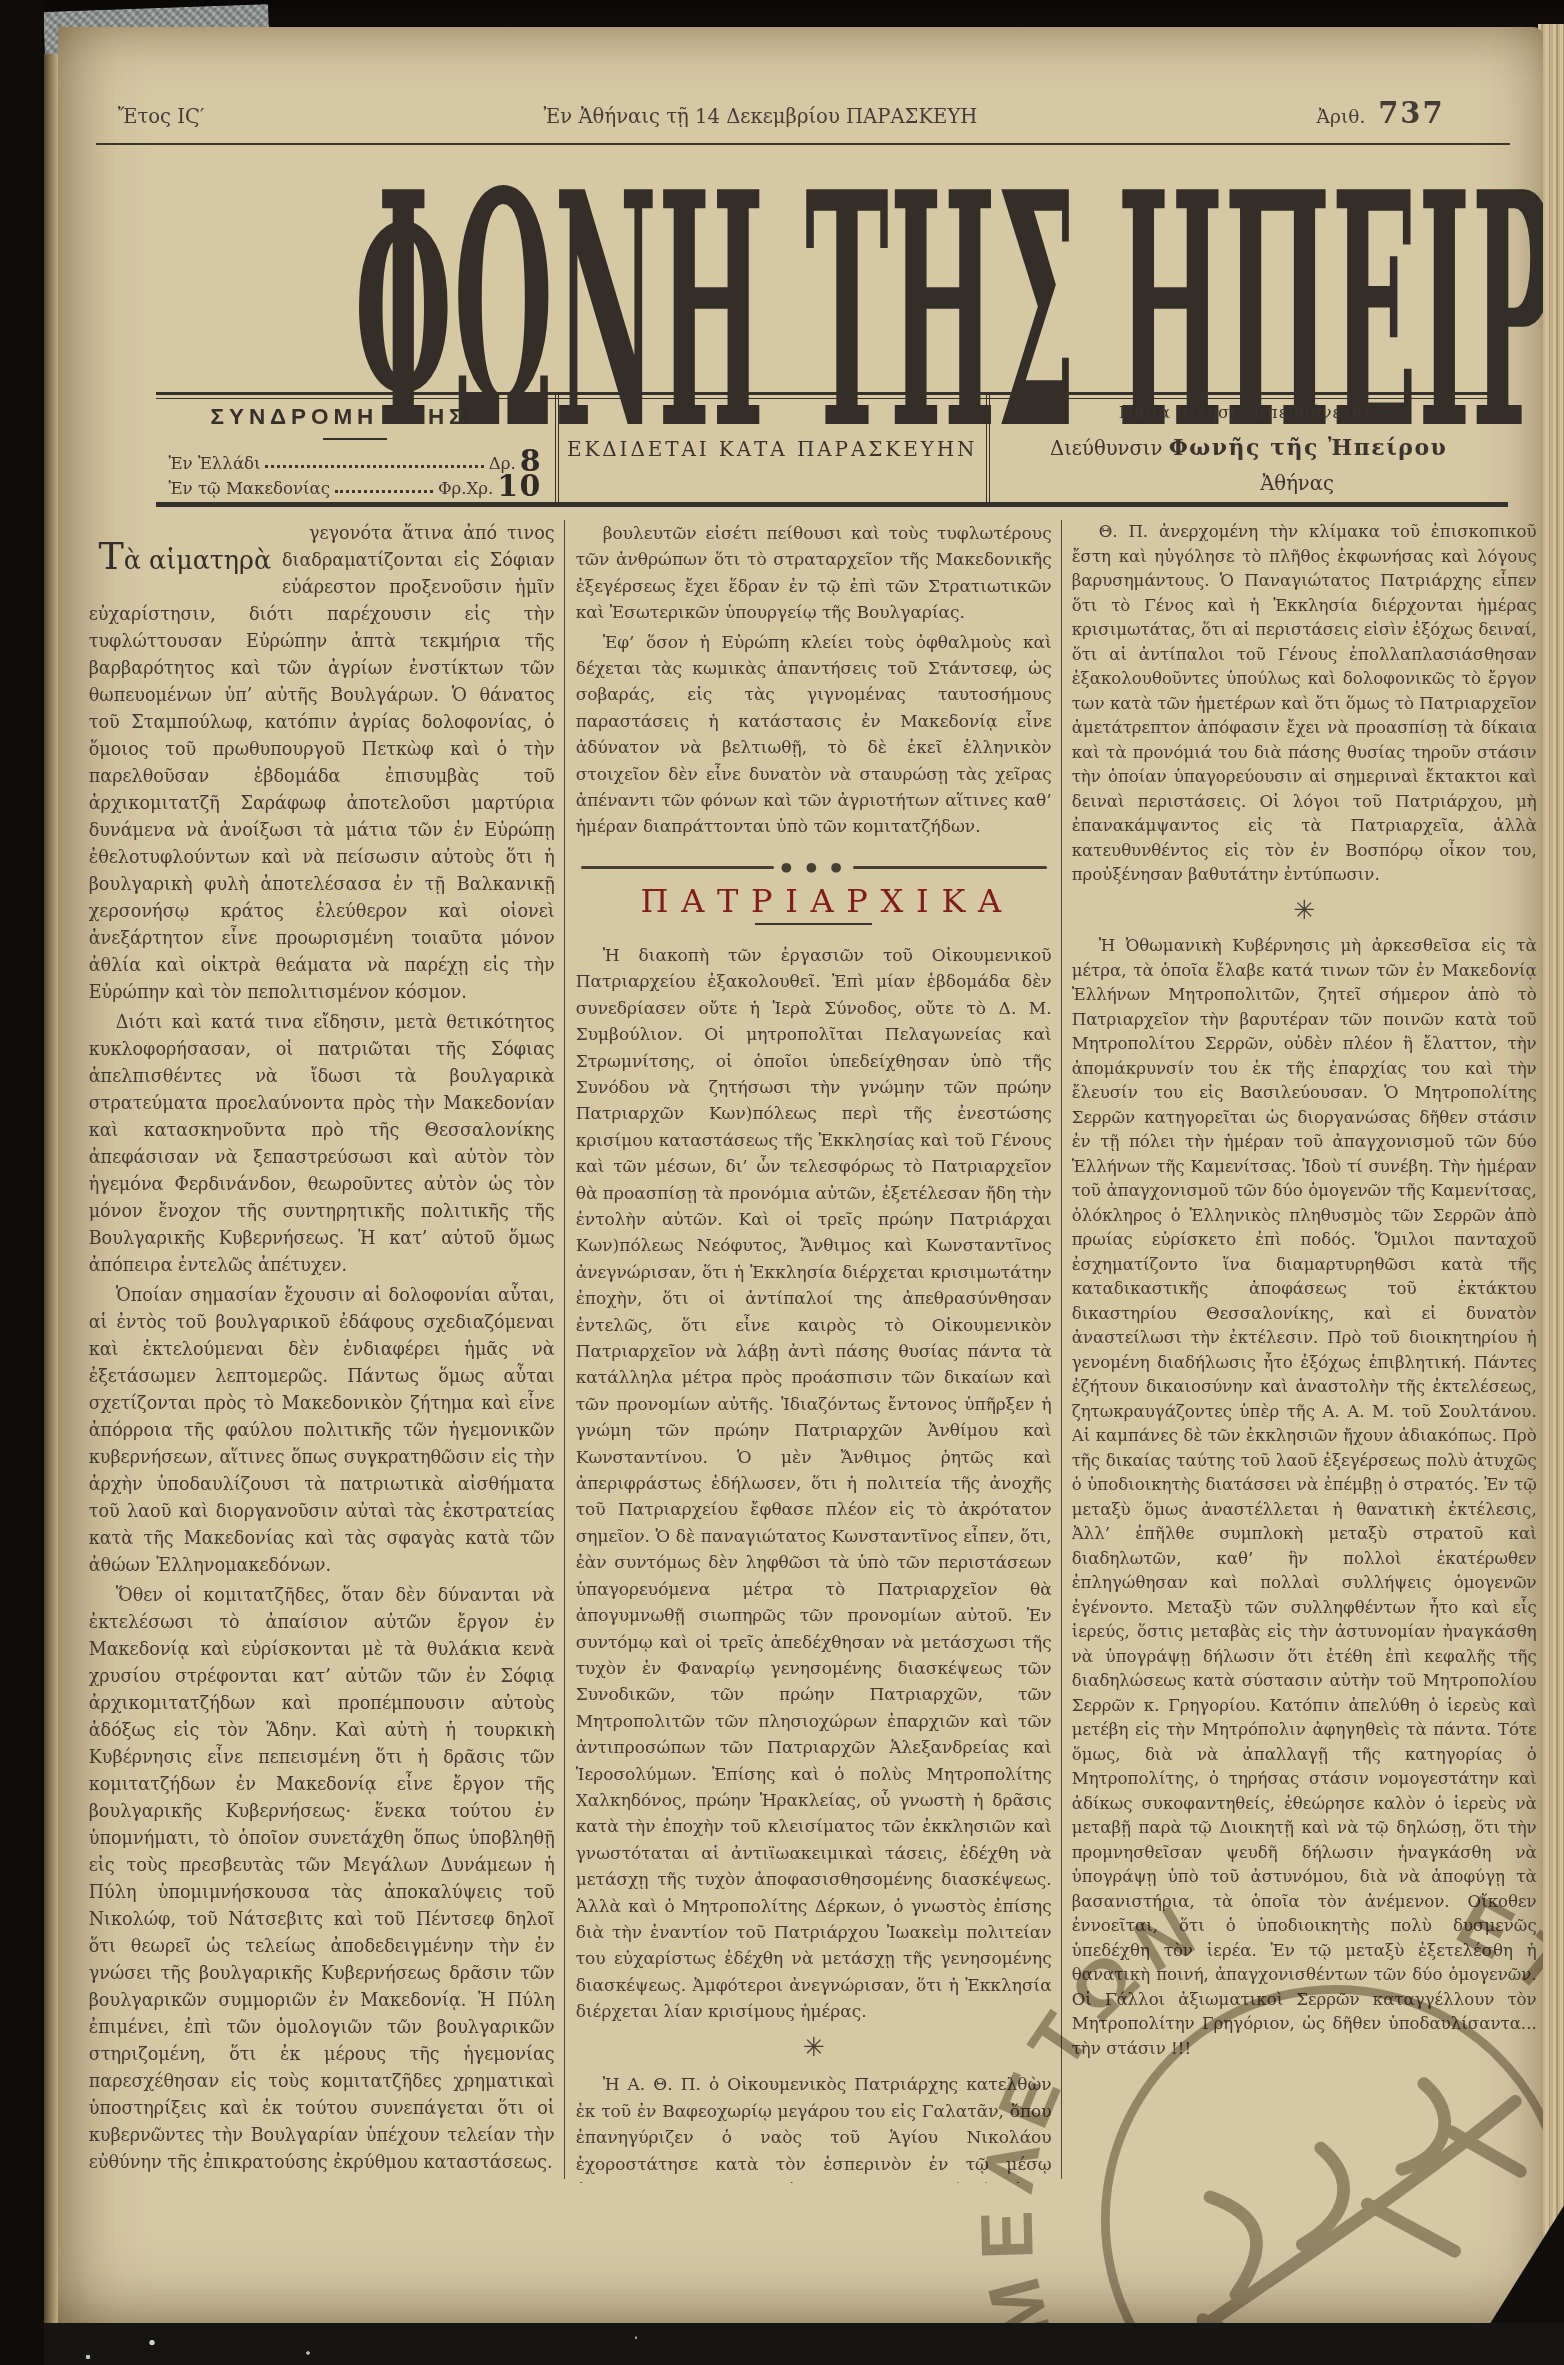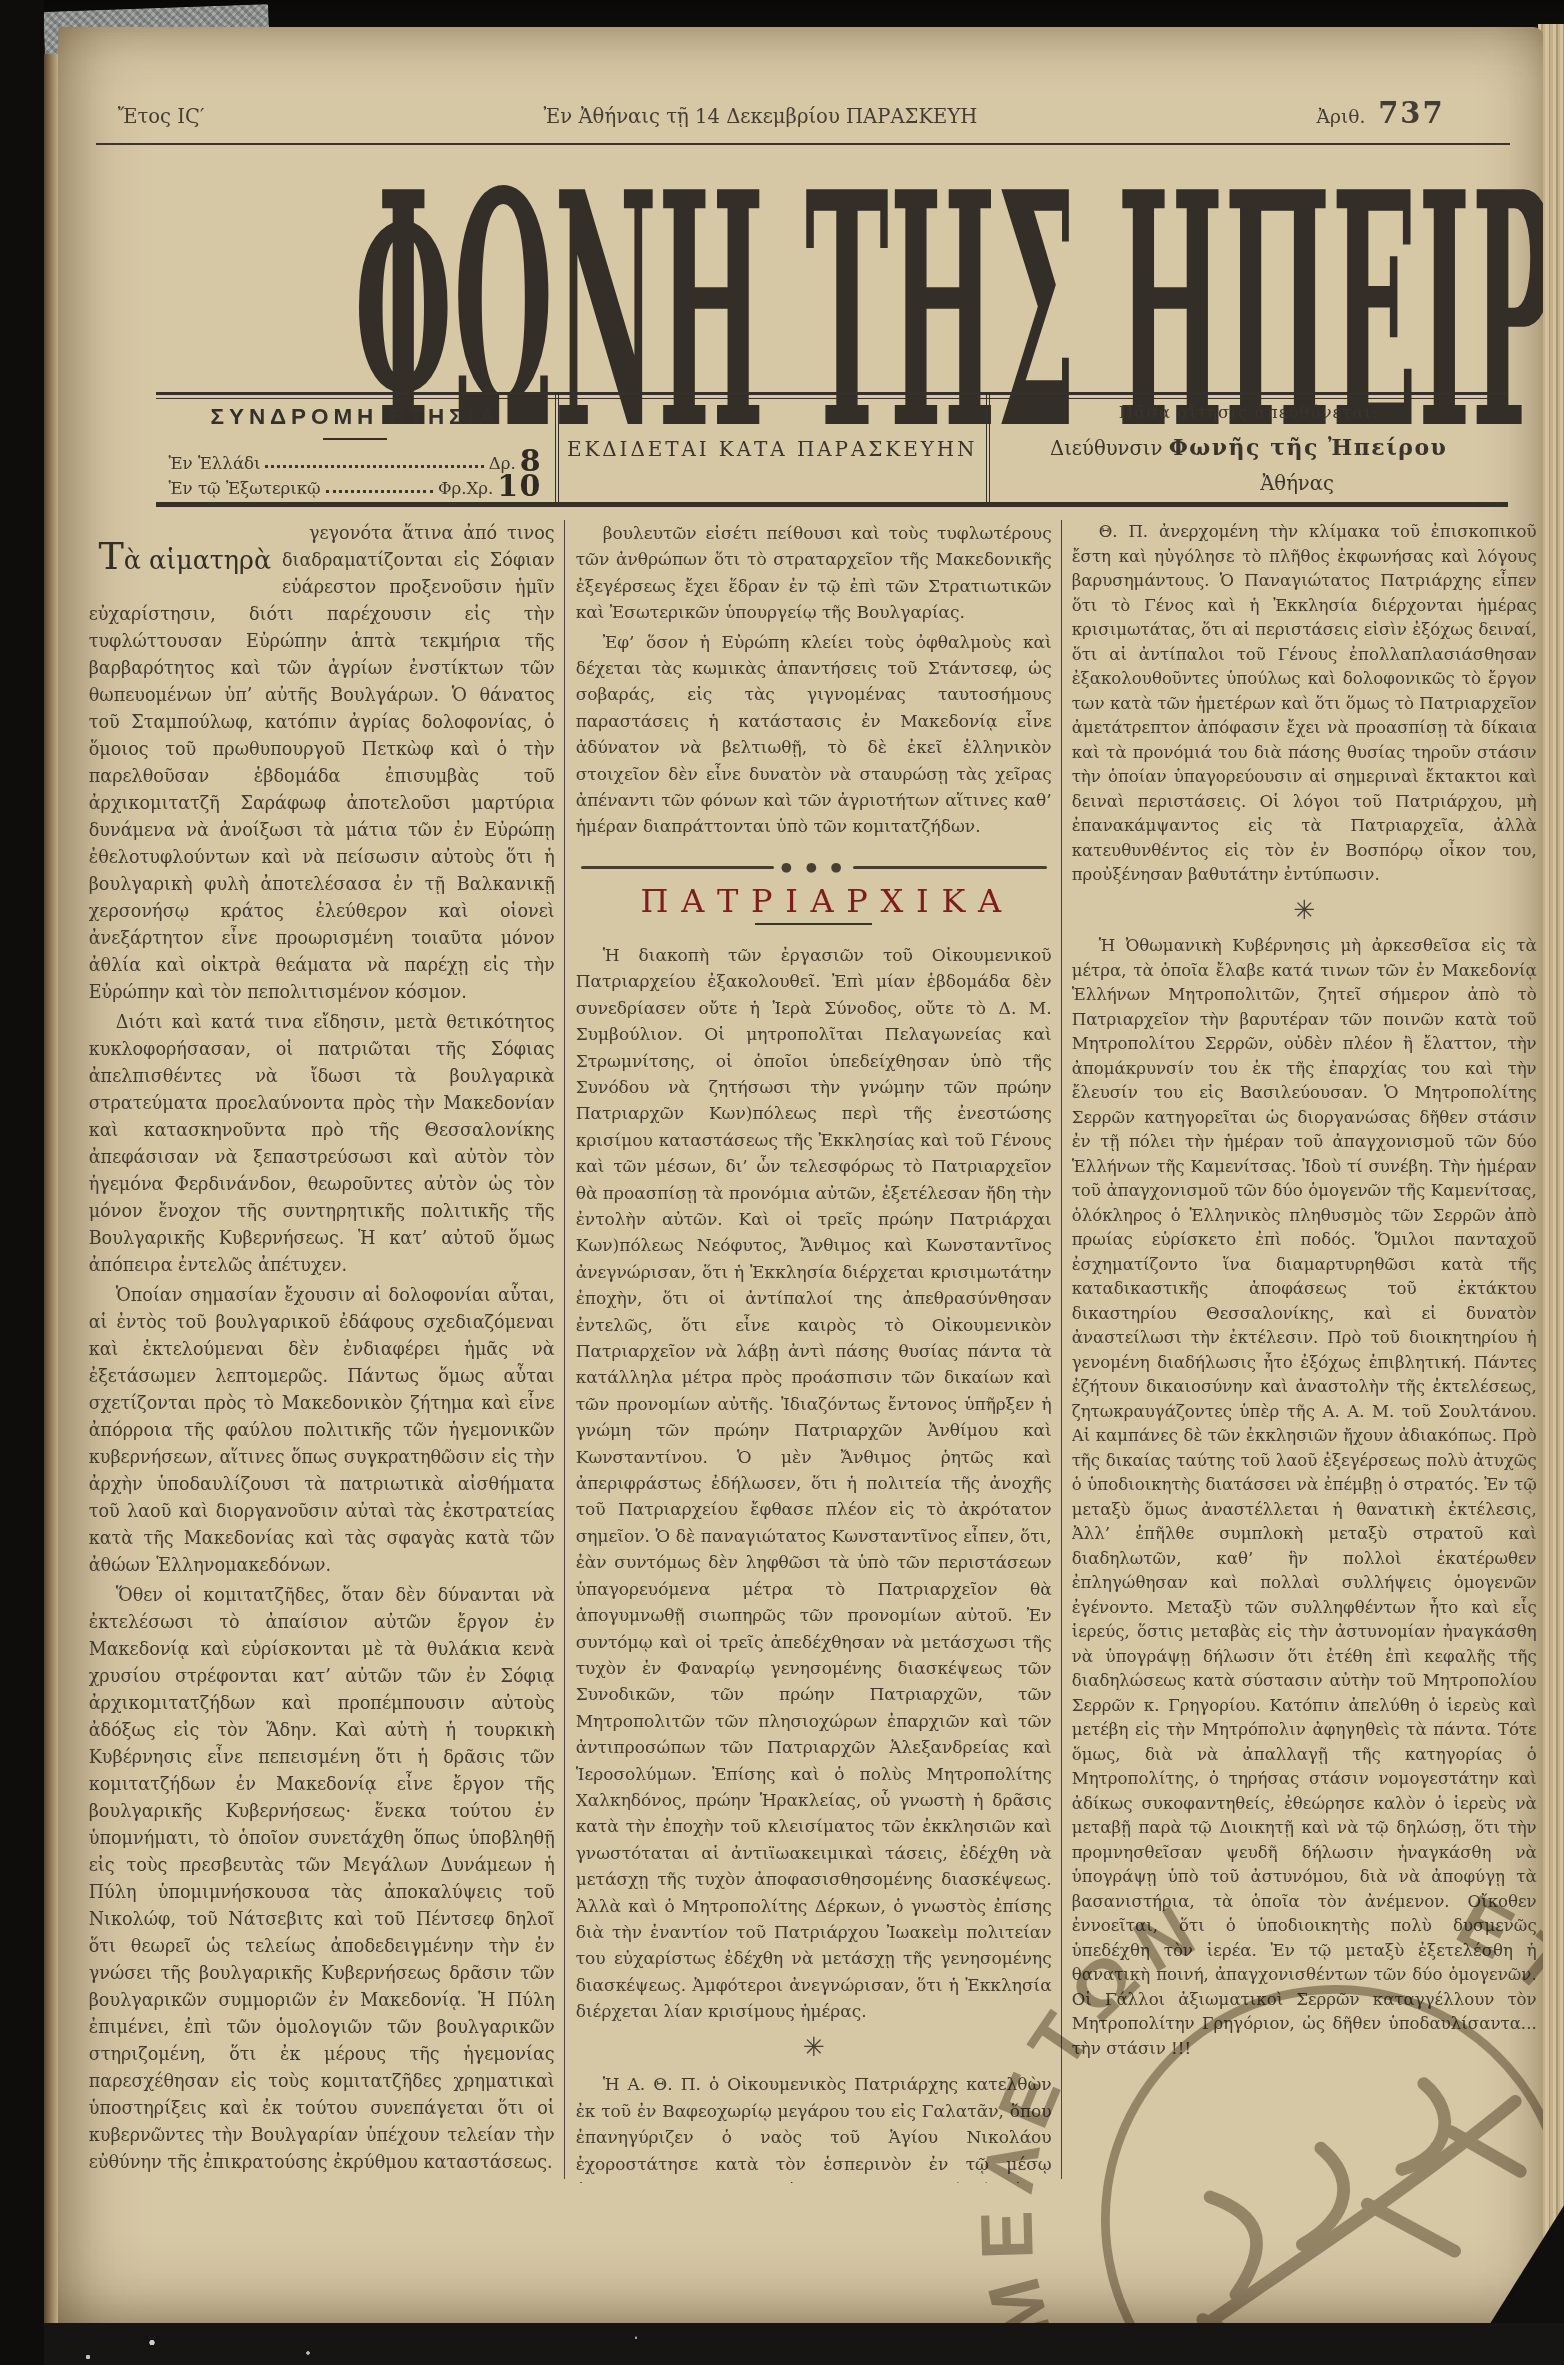--- a/index.html
+++ b/index.html
@@ -124,21 +124,21 @@
       <div class="cell cell-sub">
         <div class="sub-title">ΣΥΝΔΡΟΜΗ ΕΤΗΣΙΑ</div>
         <div class="sub-rule"></div>
         <div class="sub-row">
           <span>Ἐν Ἑλλάδι</span>
           <span class="leader"></span>
           <span class="unit">Δρ.</span>
           <span class="price">8</span>
         </div>
         <div class="sub-row">
-          <span>Ἐν τῷ Ἐξωτερικῷ</span>
+          <span>Ἐν τῷ Μακεδονίας</span>
           <span class="leader"></span>
           <span class="unit">Φρ.Χρ.</span>
           <span class="price">10</span>
         </div>
       </div>
       <div class="cell cell-notice">
         <div class="notice-text">ΕΚΔΙΔΕΤΑΙ ΚΑΤΑ ΠΑΡΑΣΚΕΥΗΝ</div>
       </div>
       <div class="cell cell-addr">
         <div class="addr-1">Πᾶσα αἴτησις ἀπευθύνεται:</div>

